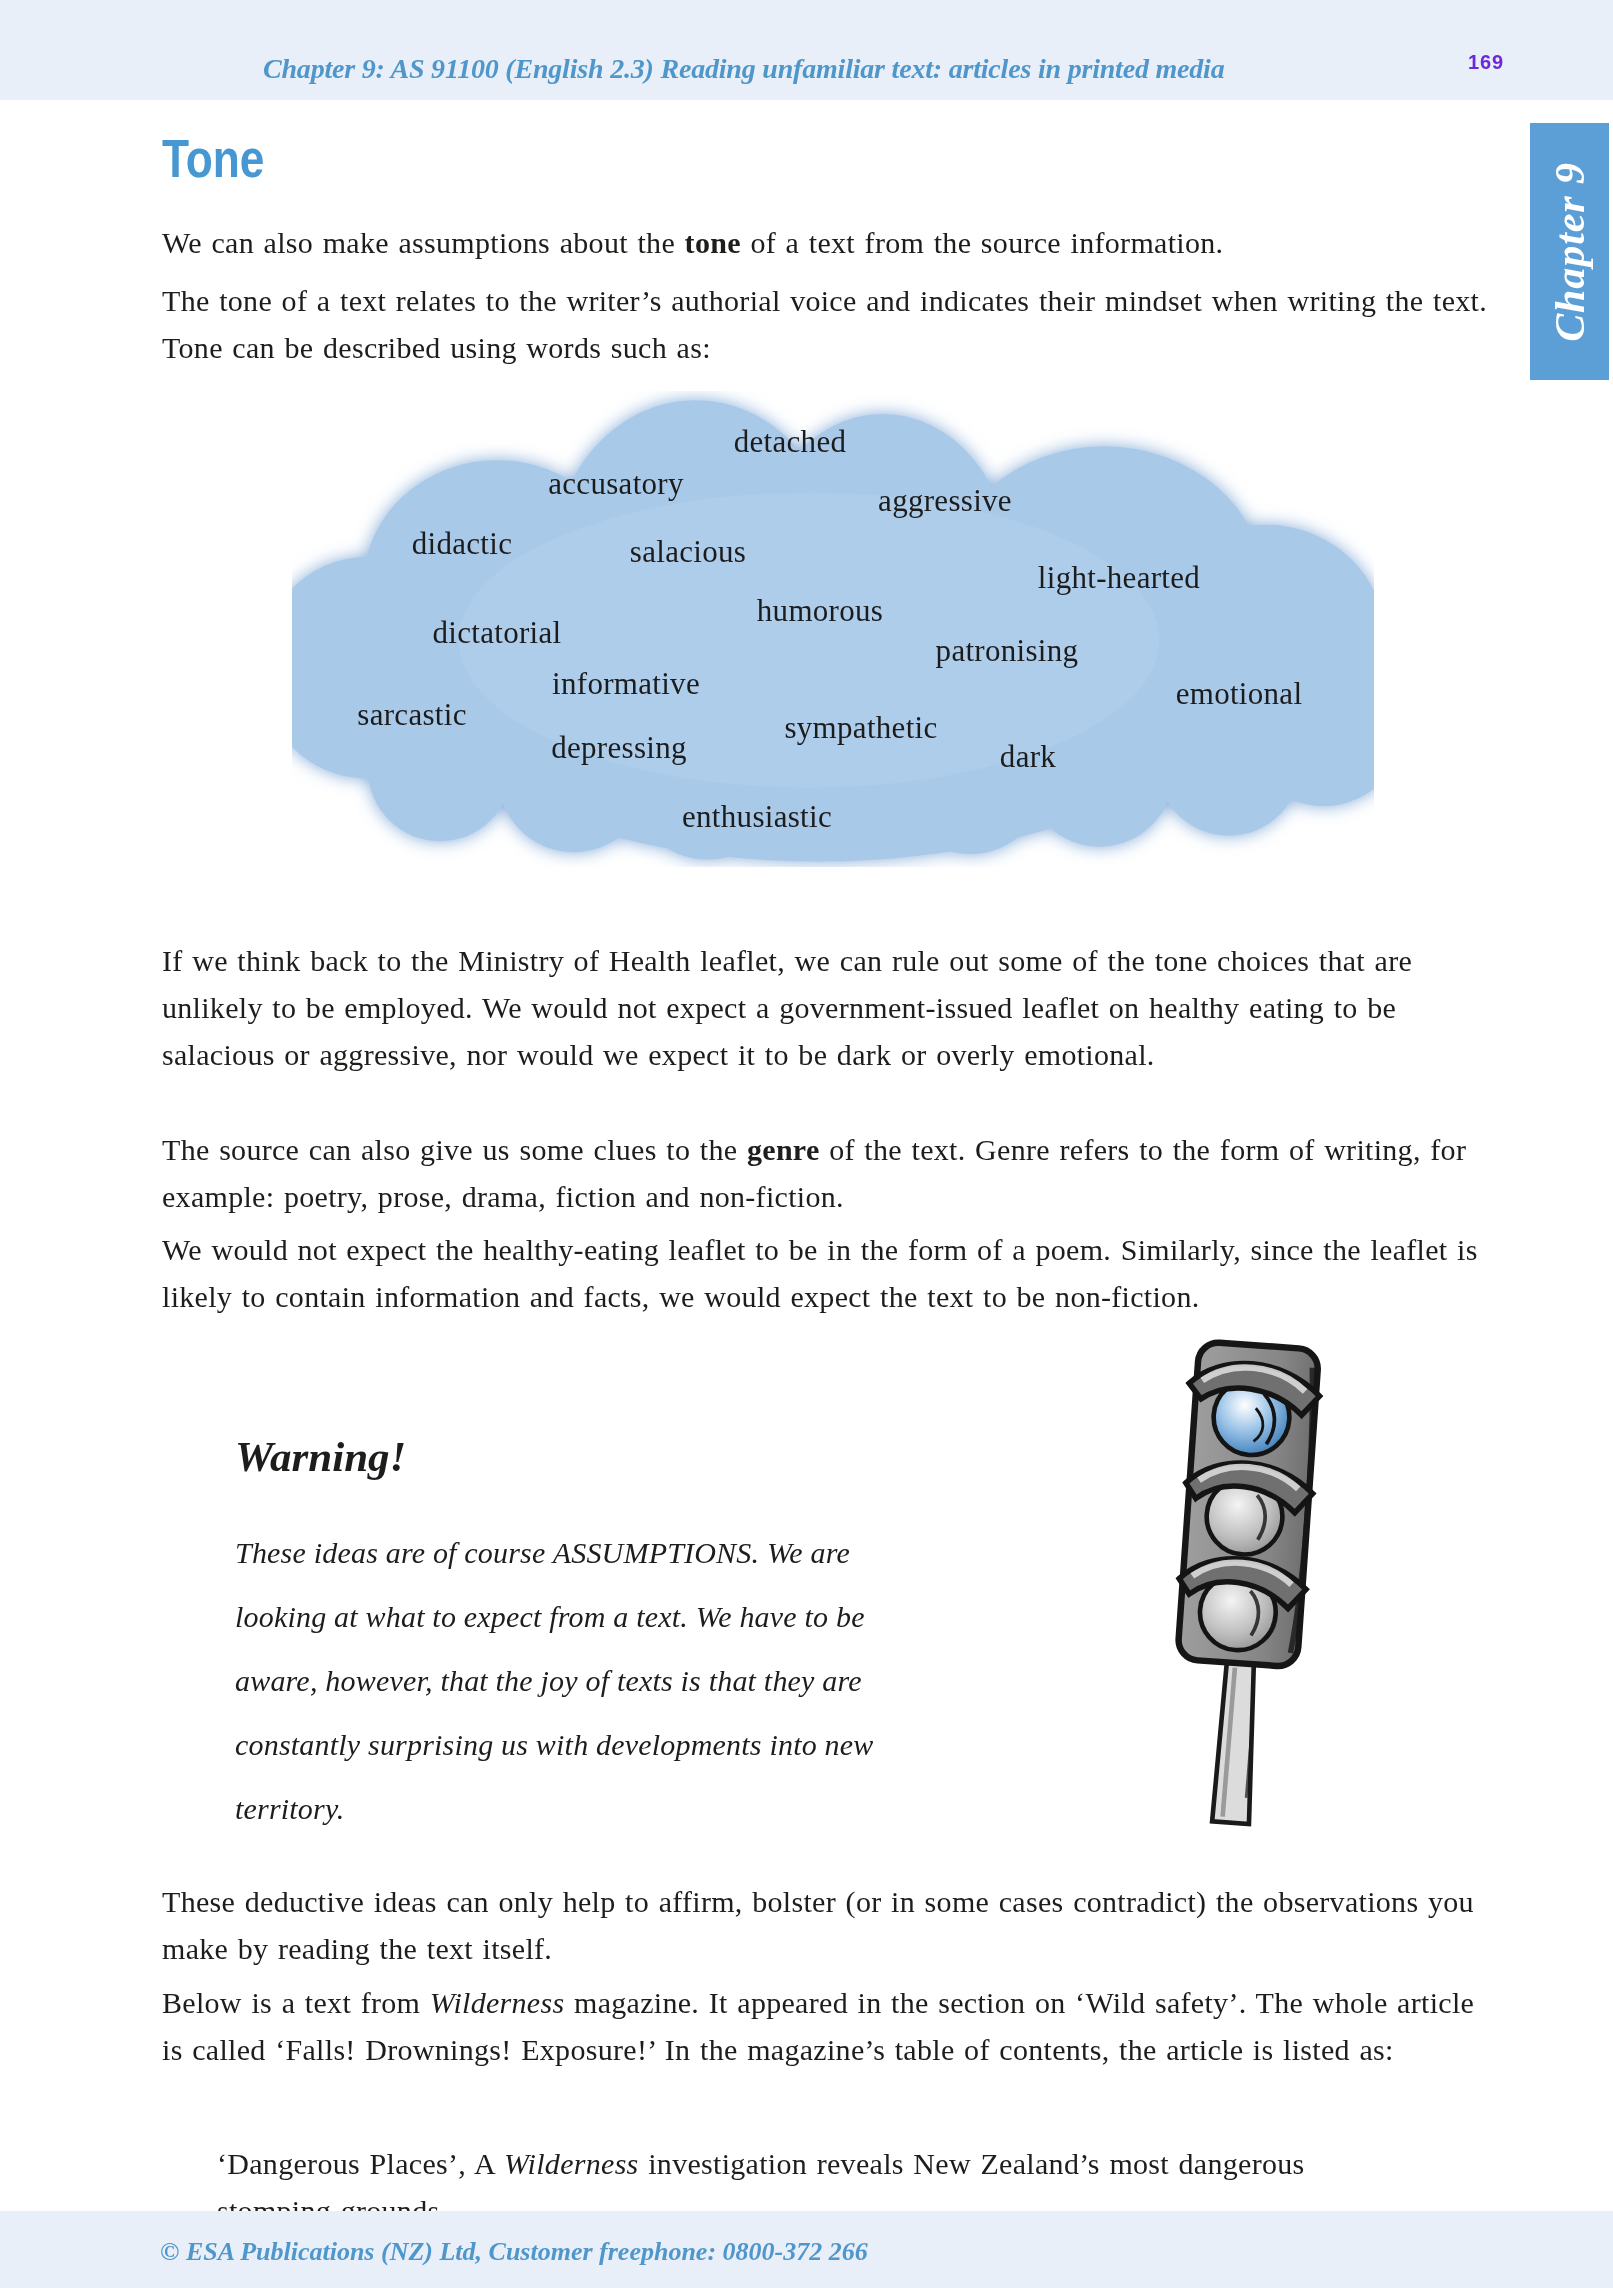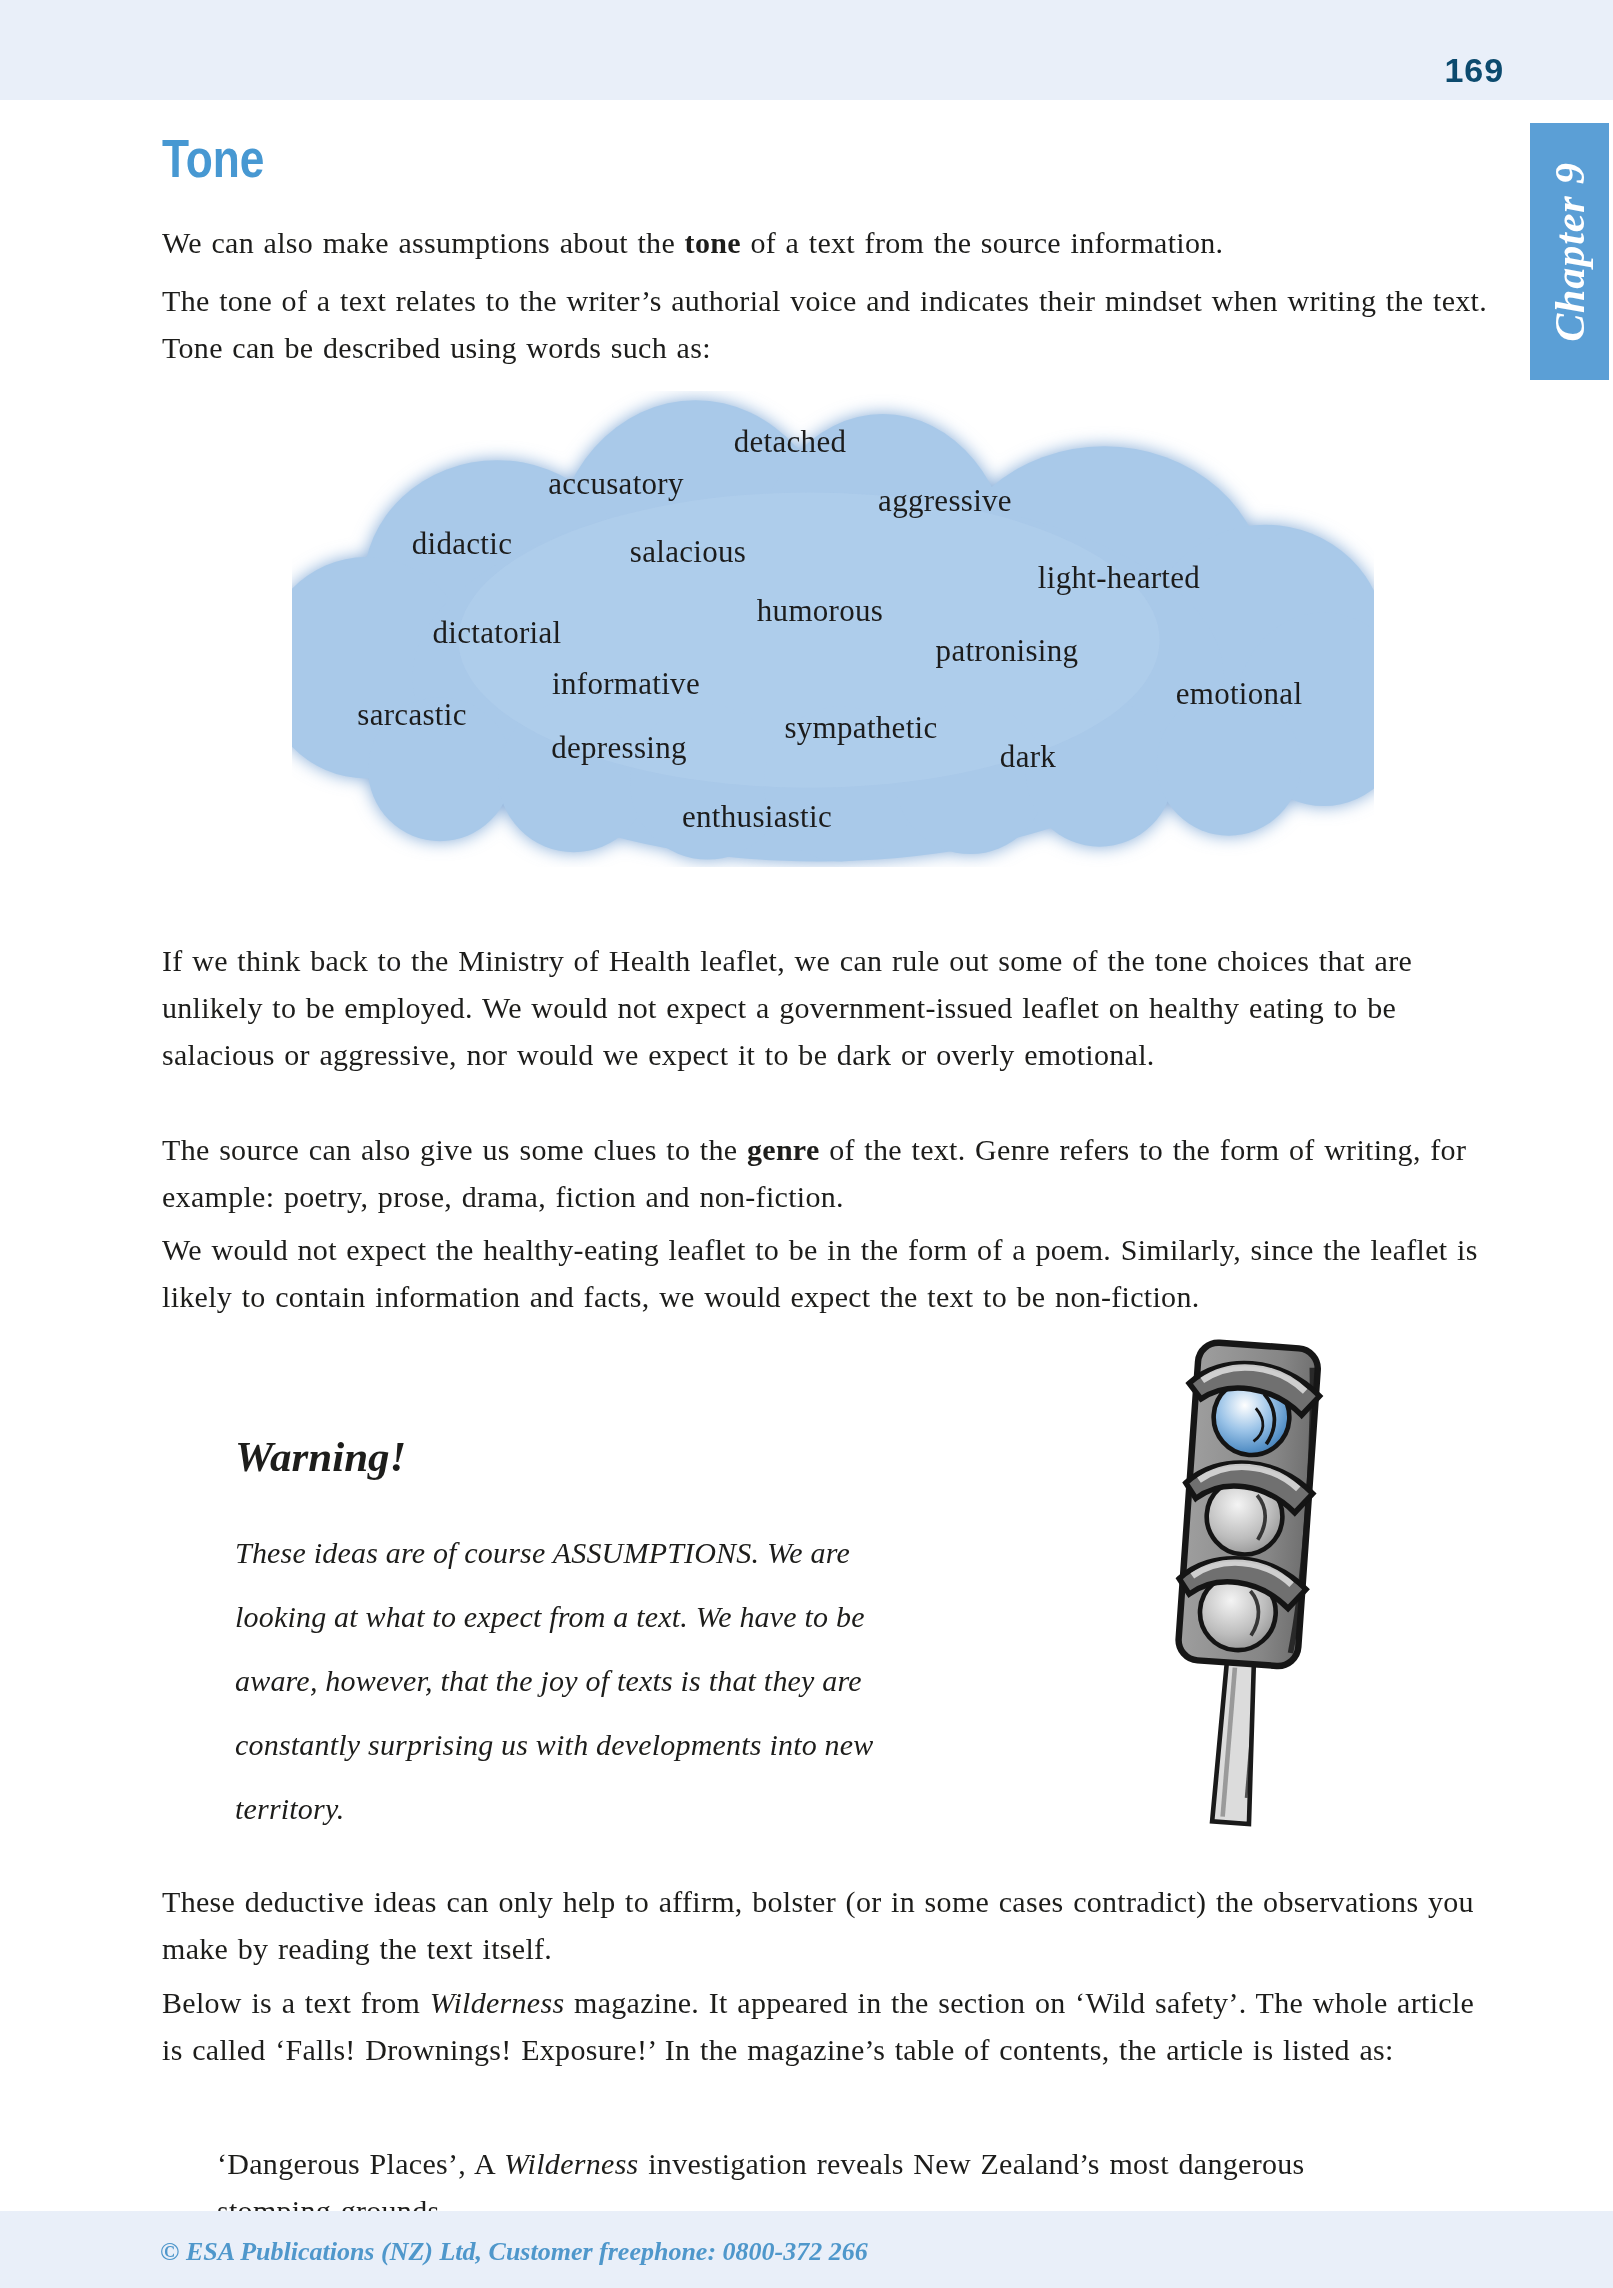--- a/index.html
+++ b/index.html
@@ -9,21 +9,21 @@
   }
   
   .band{position:absolute;left:0;width:1613px;background:#e9eff9;}
   .band.header{top:0;height:100px;}
   .band.footer{top:2211px;height:78px;}
   .header-title{
     position:absolute;left:263px;top:53px;font-size:28px;font-weight:bold;font-style:italic;
     color:#4f97cb;letter-spacing:-0.2px;white-space:nowrap;
   }
   .page-number{
-    position:absolute;right:109px;top:51px;font-size:34px;font-weight:bold;color:#0c4a6e;
+    position:absolute;right:109px;top:51px;font-size:20px;font-weight:bold;color:#6d28d9;
     font-family:"Liberation Sans", sans-serif;letter-spacing:0.9px;
   }
   .footer-text{
     position:absolute;left:160px;top:2237px;font-size:26px;font-weight:bold;font-style:italic;
     color:#4f97cb;
   }
   
   .chapter-tab{
     position:absolute;right:3.7px;top:123px;width:79px;height:257px;background:#5b9fd6;
     display:flex;align-items:center;justify-content:center;
@@ -70,20 +70,21 @@
   }
   
   .traffic-light{position:absolute;left:1152px;top:1336px;width:203px;height:503px;}
 </style>
 </head>
 <body>
 
 <div class="page">
 
   <div class="band header"></div>
+  <div class="header-title">Chapter 9: AS 91100 (English 2.3) Reading unfamiliar text: articles in printed media</div>
   <div class="page-number">169</div>
 
   <div class="chapter-tab">
     <span>Chapter 9</span>
   </div>
 
   <div class="tone-heading">Tone</div>
 
   <p class="para p1"><span>We can also make assumptions about the </span><span class="seg-b">tone</span><span> of a text from the source information.</span></p>
   <p class="para p2">The tone of a text relates to the writer’s authorial voice and indicates their mindset when writing the text. Tone can be described using words such as:</p>

